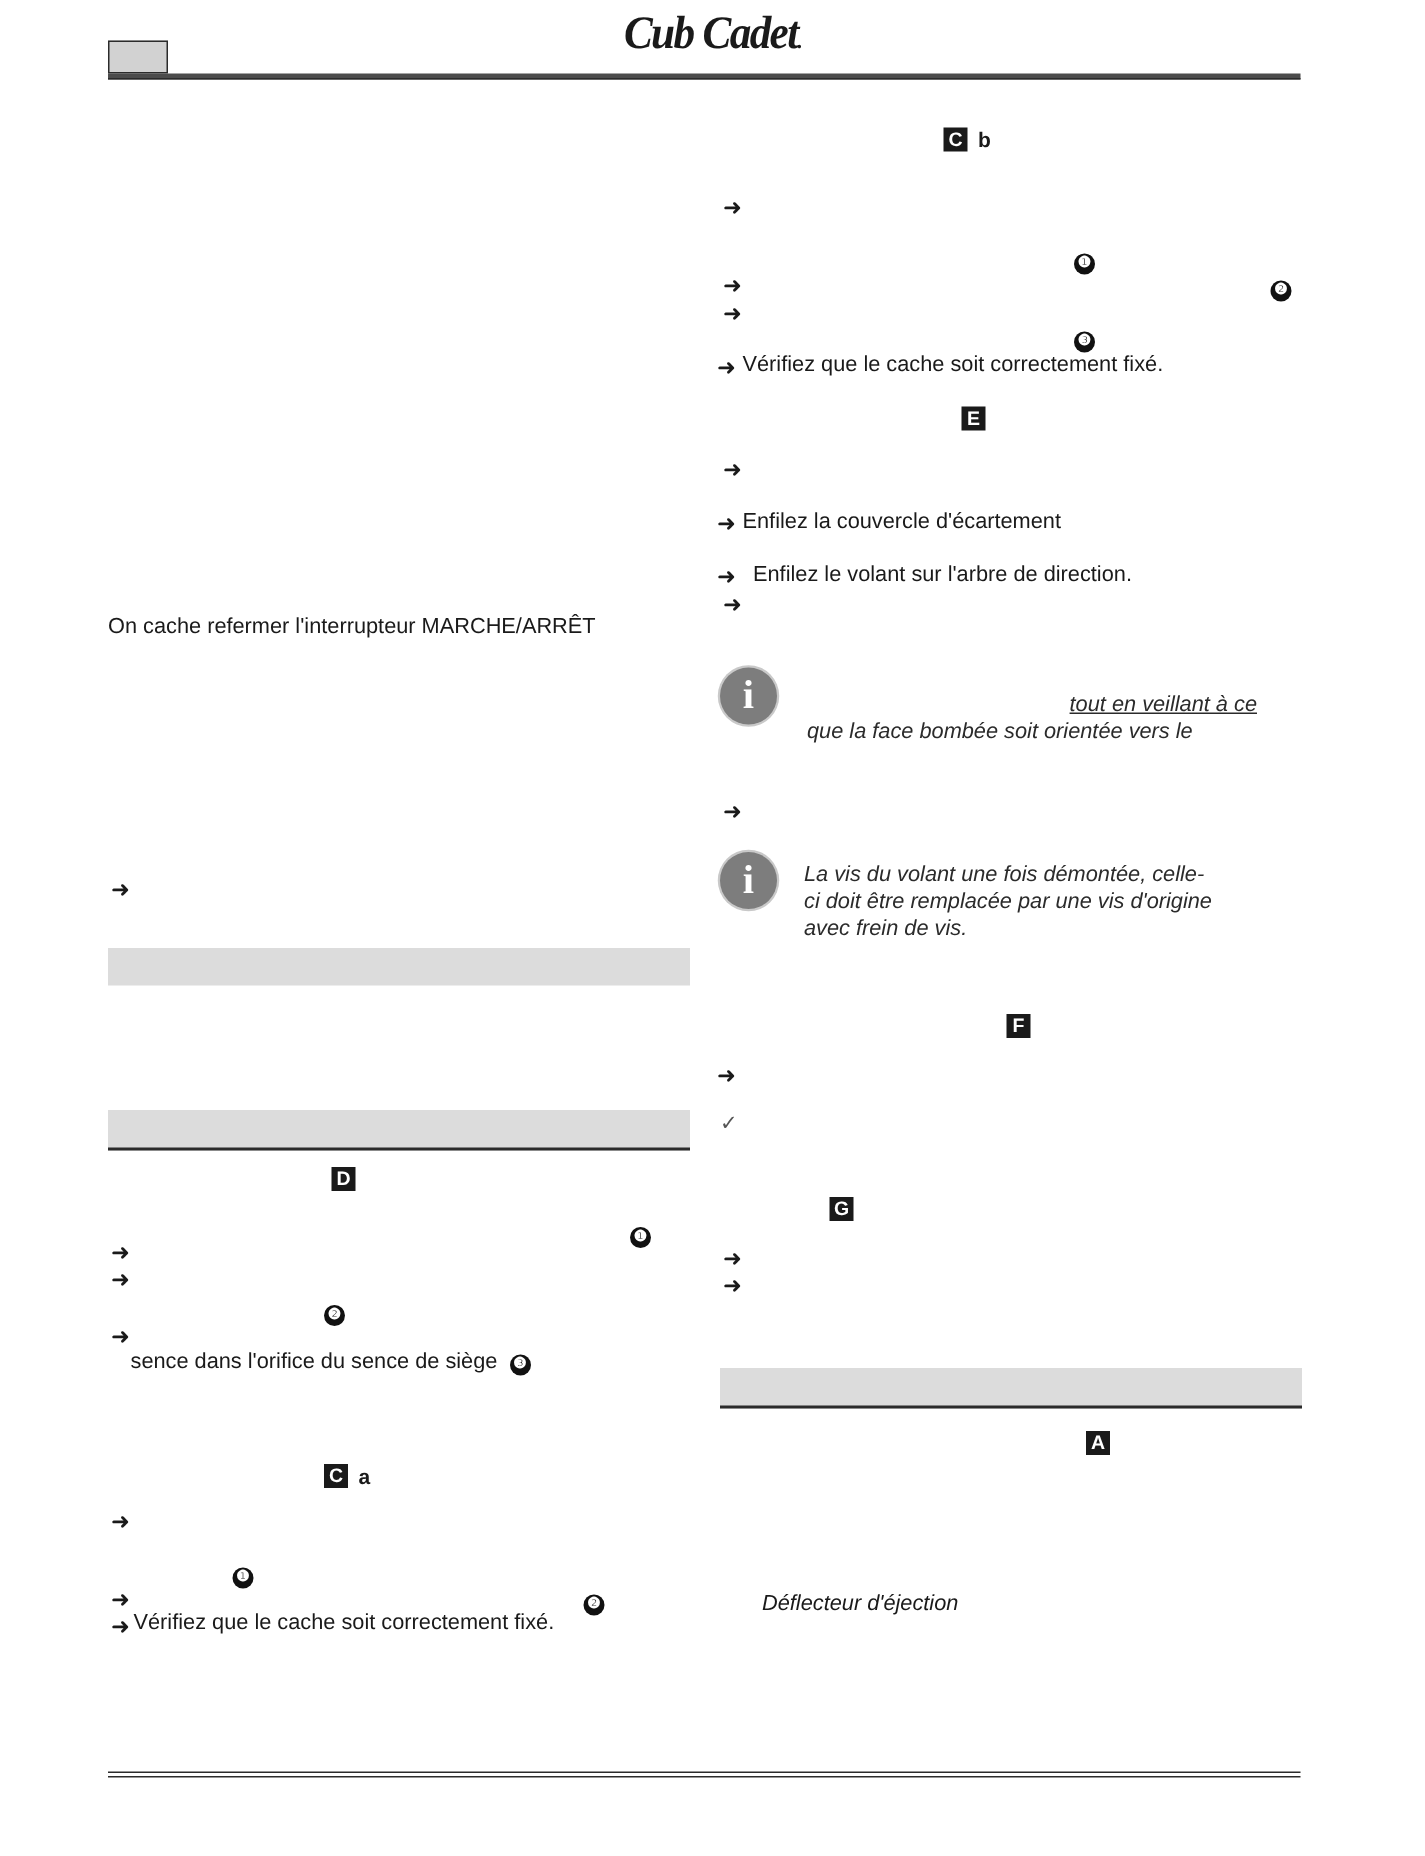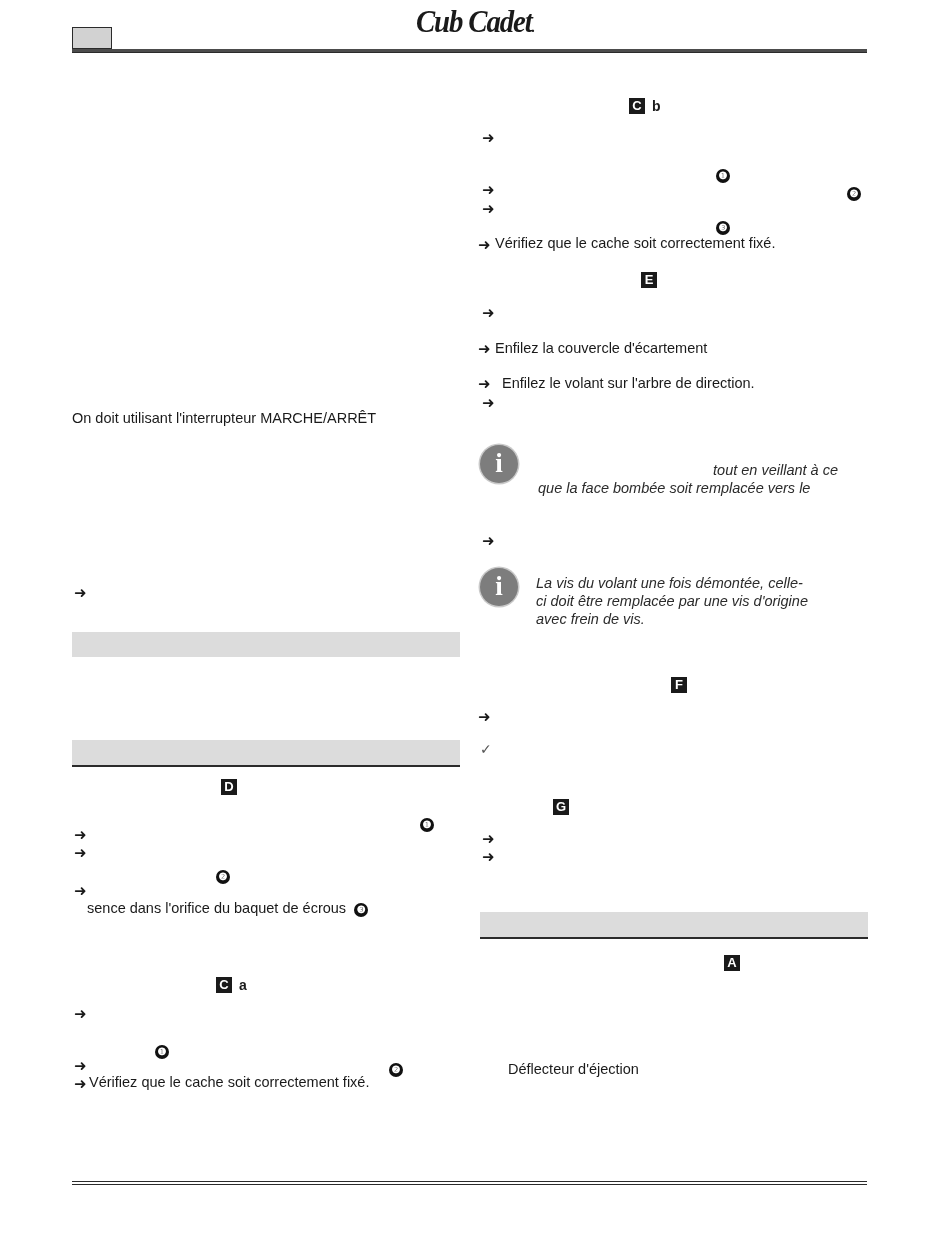--- a/index.html
+++ b/index.html
@@ -168,37 +168,37 @@
   }
   .note-text {
     position: absolute;
     font-family: "Liberation Sans", sans-serif;
     font-style: italic;
     font-size: 14.5px;
     line-height: 18px;
     color: #2b2b2b;
     white-space: pre-line;
   }
-  .note-text.right-align { text-align: right; }
+  .note-text.right-align { text-align: right; text-decoration: underline; }
 </style>
 </head>
 <body>
 
 <div class="page">
 
   <div class="page-badge"></div>
 
   <div class="logo">
     <span>Cub Cadet</span><span class="dot">.</span>
   </div>
 
   <div class="header-rule"></div>
 
 
-  <div class="block body-text" style="left:72px; top:409px;">On doit utilisant l'interrupteur MARCHE/ARRÊT</div>
+  <div class="block body-text" style="left:72px; top:409px;">On cache refermer l'interrupteur MARCHE/ARRÊT</div>
 
   <div class="block arrow" style="left:74px; top:586px;">➜</div>
 
   <div class="section-bar" style="left:72px; top:632px; width:388px;">
     <span class="body-text" style="position:absolute;left:6px;top:3px;"></span>
   </div>
 
   <div class="section-bar ruled" style="left:72px; top:740px; width:388px;">
     <span class="body-text" style="position:absolute;left:6px;top:3px;"></span>
   </div>
@@ -212,21 +212,21 @@
     <span class="num-badge">❶</span>
   </div>
 
   <div class="block arrow" style="left:74px; top:846px;">➜</div>
 
   <div class="block" style="left:216px; top:866px;">
     <span class="num-badge">❷</span>
   </div>
 
   <div class="block arrow" style="left:74px; top:884px;">➜</div>
-  <div class="block body-text" style="left:87px; top:899px;"><span>sence dans l'orifice du baquet de écrous</span>
+  <div class="block body-text" style="left:87px; top:899px;"><span>sence dans l'orifice du sence de siège</span>
     <span class="num-badge" style="margin-left:4px;">❸</span>
   </div>
 
   <div class="block" style="left:216px; top:975px;">
     <span class="letter-badge">C</span><span class="badge-sub">a</span>
   </div>
 
   <div class="block arrow" style="left:74px; top:1007px;">➜</div>
 
   <div class="block" style="left:155px; top:1041px;">
@@ -234,21 +234,21 @@
   </div>
 
   <div class="block arrow" style="left:74px; top:1059px;">➜</div>
   <div class="block" style="left:389px; top:1059px;">
     <span class="num-badge">❷</span>
   </div>
 
   <div class="block arrow" style="left:74px; top:1077px;">➜</div>
   <div class="block body-text" style="left:89px; top:1073px;">Vérifiez que le cache soit correctement fixé.</div>
 
-  <div class="block" style="left:629px; top:96px;">
+  <div class="block" style="left:629px; top:84px;">
     <span class="letter-badge">C</span><span class="badge-sub">b</span>
   </div>
 
   <div class="block arrow" style="left:482px; top:131px;">➜</div>
 
   <div class="block" style="left:716px; top:165px;">
     <span class="num-badge">❶</span>
   </div>
 
   <div class="block arrow" style="left:482px; top:183px;">➜</div>
@@ -273,21 +273,21 @@
   <div class="block arrow" style="left:478px; top:342px;">➜</div>
   <div class="block body-text" style="left:495px; top:339px;">Enfilez la couvercle d'écartement</div>
 
   <div class="block arrow" style="left:478px; top:377px;">➜</div>
   <div class="block body-text" style="left:502px; top:374px;">Enfilez le volant sur l'arbre de direction.</div>
 
   <div class="block arrow" style="left:482px; top:396px;">➜</div>
 
   <div class="note-icon" style="left:480px; top:445px;"></div>
   <div class="note-text right-align" style="left:538px; top:461px; width:300px;">tout en veillant à ce</div>
-  <div class="note-text" style="left:538px; top:479px; width:300px;">que la face bombée soit remplacée vers le</div>
+  <div class="note-text" style="left:538px; top:479px; width:300px;">que la face bombée soit orientée vers le</div>
 
   <div class="block arrow" style="left:482px; top:534px;">➜</div>
 
   <div class="note-icon" style="left:480px; top:568px;"></div>
   <div class="note-text" style="left:536px; top:574px; width:320px;">La vis du volant une fois démontée, celle-
 ci doit être remplacée par une vis d'origine
 avec frein de vis.</div>
 
   <div class="block" style="left:671px; top:675px;">
     <span class="letter-badge">F</span>
@@ -304,17 +304,17 @@
   <div class="block arrow" style="left:482px; top:850px;">➜</div>
 
   <div class="section-bar ruled" style="left:480px; top:912px; width:388px;">
     <span class="body-text" style="position:absolute;left:6px;top:3px;"></span>
   </div>
 
   <div class="block" style="left:724px; top:953px;">
     <span class="letter-badge">A</span>
   </div>
 
-  <div class="block body-text" style="left:508px; top:1060px;">Déflecteur d'éjection</div>
+  <div class="block body-text" style="left:508px; top:1060px;font-style:italic;">Déflecteur d'éjection</div>
 
   <div class="footer-rule"></div>
 
 </div>
 
 </body></html>

